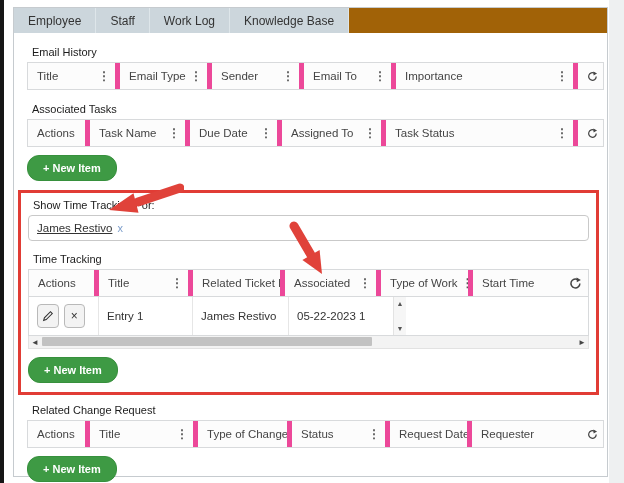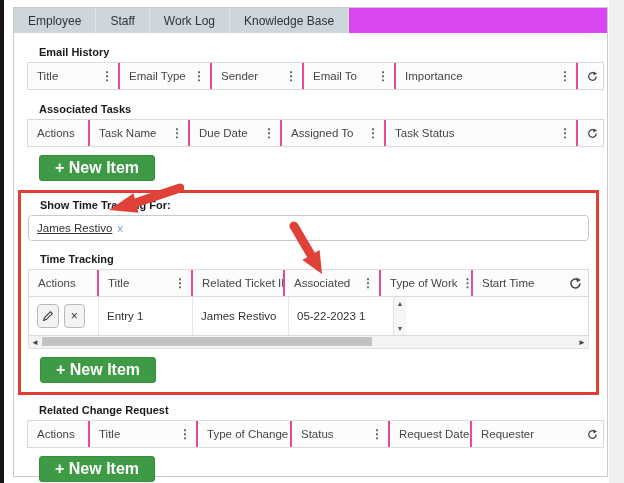--- a/index.html
+++ b/index.html
@@ -6,45 +6,45 @@
   body{
     width:624px;height:483px;position:relative;overflow:hidden;
     background:#fff;font-family:"Liberation Sans",sans-serif;
     -webkit-font-smoothing:antialiased;
   }
   .left-strip{position:absolute;left:0;top:0;width:4px;height:483px;background:#161616}
   .right-gutter{position:absolute;left:609px;top:0;width:15px;height:483px;background:#eef0f1}
 
   
   .tabstrip{position:absolute;left:13px;top:7px;width:595px;height:27px;box-sizing:border-box;
-    background:#d946ef;border:1px solid #c6cbcf;border-bottom:1px solid #bfc7cc;
+    background:#a16207;border:1px solid #c6cbcf;border-bottom:1px solid #bfc7cc;
     display:flex;align-items:center}
   .tab{height:26px;line-height:26px;padding:0 14px;background:#ccd6dc;font-size:12px;color:#333;
     border-right:1px solid #dee6ea;white-space:nowrap;cursor:default}
   .tab.active{background:#fff;border:1px solid #a6afb5;border-bottom:none;height:28px;line-height:28px;
     margin-bottom:-1px;position:relative;z-index:2;color:#3a3a3a}
 
   
   .panel{position:absolute;left:13px;top:33px;width:595px;height:444px;box-sizing:border-box;
     background:#fff;border:1px solid #c6cbcf;border-top:none;padding:13px 0 0 13px}
 
-  .section-label{font-size:11px;font-weight:bold;color:#1b1b1b;margin:0 0 4px 12px}
+  .section-label{font-size:11px;font-weight:normal;color:#1b1b1b;margin:0 0 4px 5px}
   .mt{margin-top:13px}
 
   
   .grid-header{display:flex;width:577px;height:28px;box-sizing:border-box;
     border:1px solid #d8dadc;background:#fcfcfc}
-  .gh-cell{box-sizing:border-box;border-right:2px solid #ec4899;display:flex;align-items:center;
+  .gh-cell{box-sizing:border-box;border-right:5px solid #ec4899;display:flex;align-items:center;
     justify-content:space-between;padding:0 5px 0 9px;font-size:11.5px;color:#454545;overflow:hidden;white-space:nowrap}
   .menu-dots{color:#555;font-size:12px;font-weight:bold;flex:0 0 auto;margin-left:4px;cursor:pointer}
   .refresh-cell{flex:1;display:flex;align-items:center;justify-content:center;border-right:none;cursor:pointer}
 
   
-  .btn-new{margin:8px 0 0 12px;height:24px;padding:0 15px;background:#3e9a44;border:1px solid #37903d;
-    border-radius:3px;color:#fff;font-weight:bold;font-size:16px;display:inline-flex;align-items:center;cursor:pointer}
+  .btn-new{margin:8px 0 0 0;height:24px;padding:0 15px;background:#3e9a44;border:1px solid #37903d;
+    border-radius:12px;color:#fff;font-weight:bold;font-size:11px;display:inline-flex;align-items:center;cursor:pointer}
 
   
   .red-box{box-sizing:border-box;width:581px;margin:9px 0 0 -9px;border:3px solid #e13c35;
     padding:6px 7px 9px 7px;background:#fff}
 
   .filter-input{box-sizing:border-box;width:561px;height:26px;border:1px solid #c9c9c9;border-radius:4px;
     background:#fff;display:flex;align-items:center;padding:0 8px;margin-top:3px}
   .chip-link{font-size:11.5px;color:#333;text-decoration:underline;cursor:pointer}
   .chip-x{font-size:11px;color:#7d9ecb;margin-left:5px;cursor:pointer}
 

